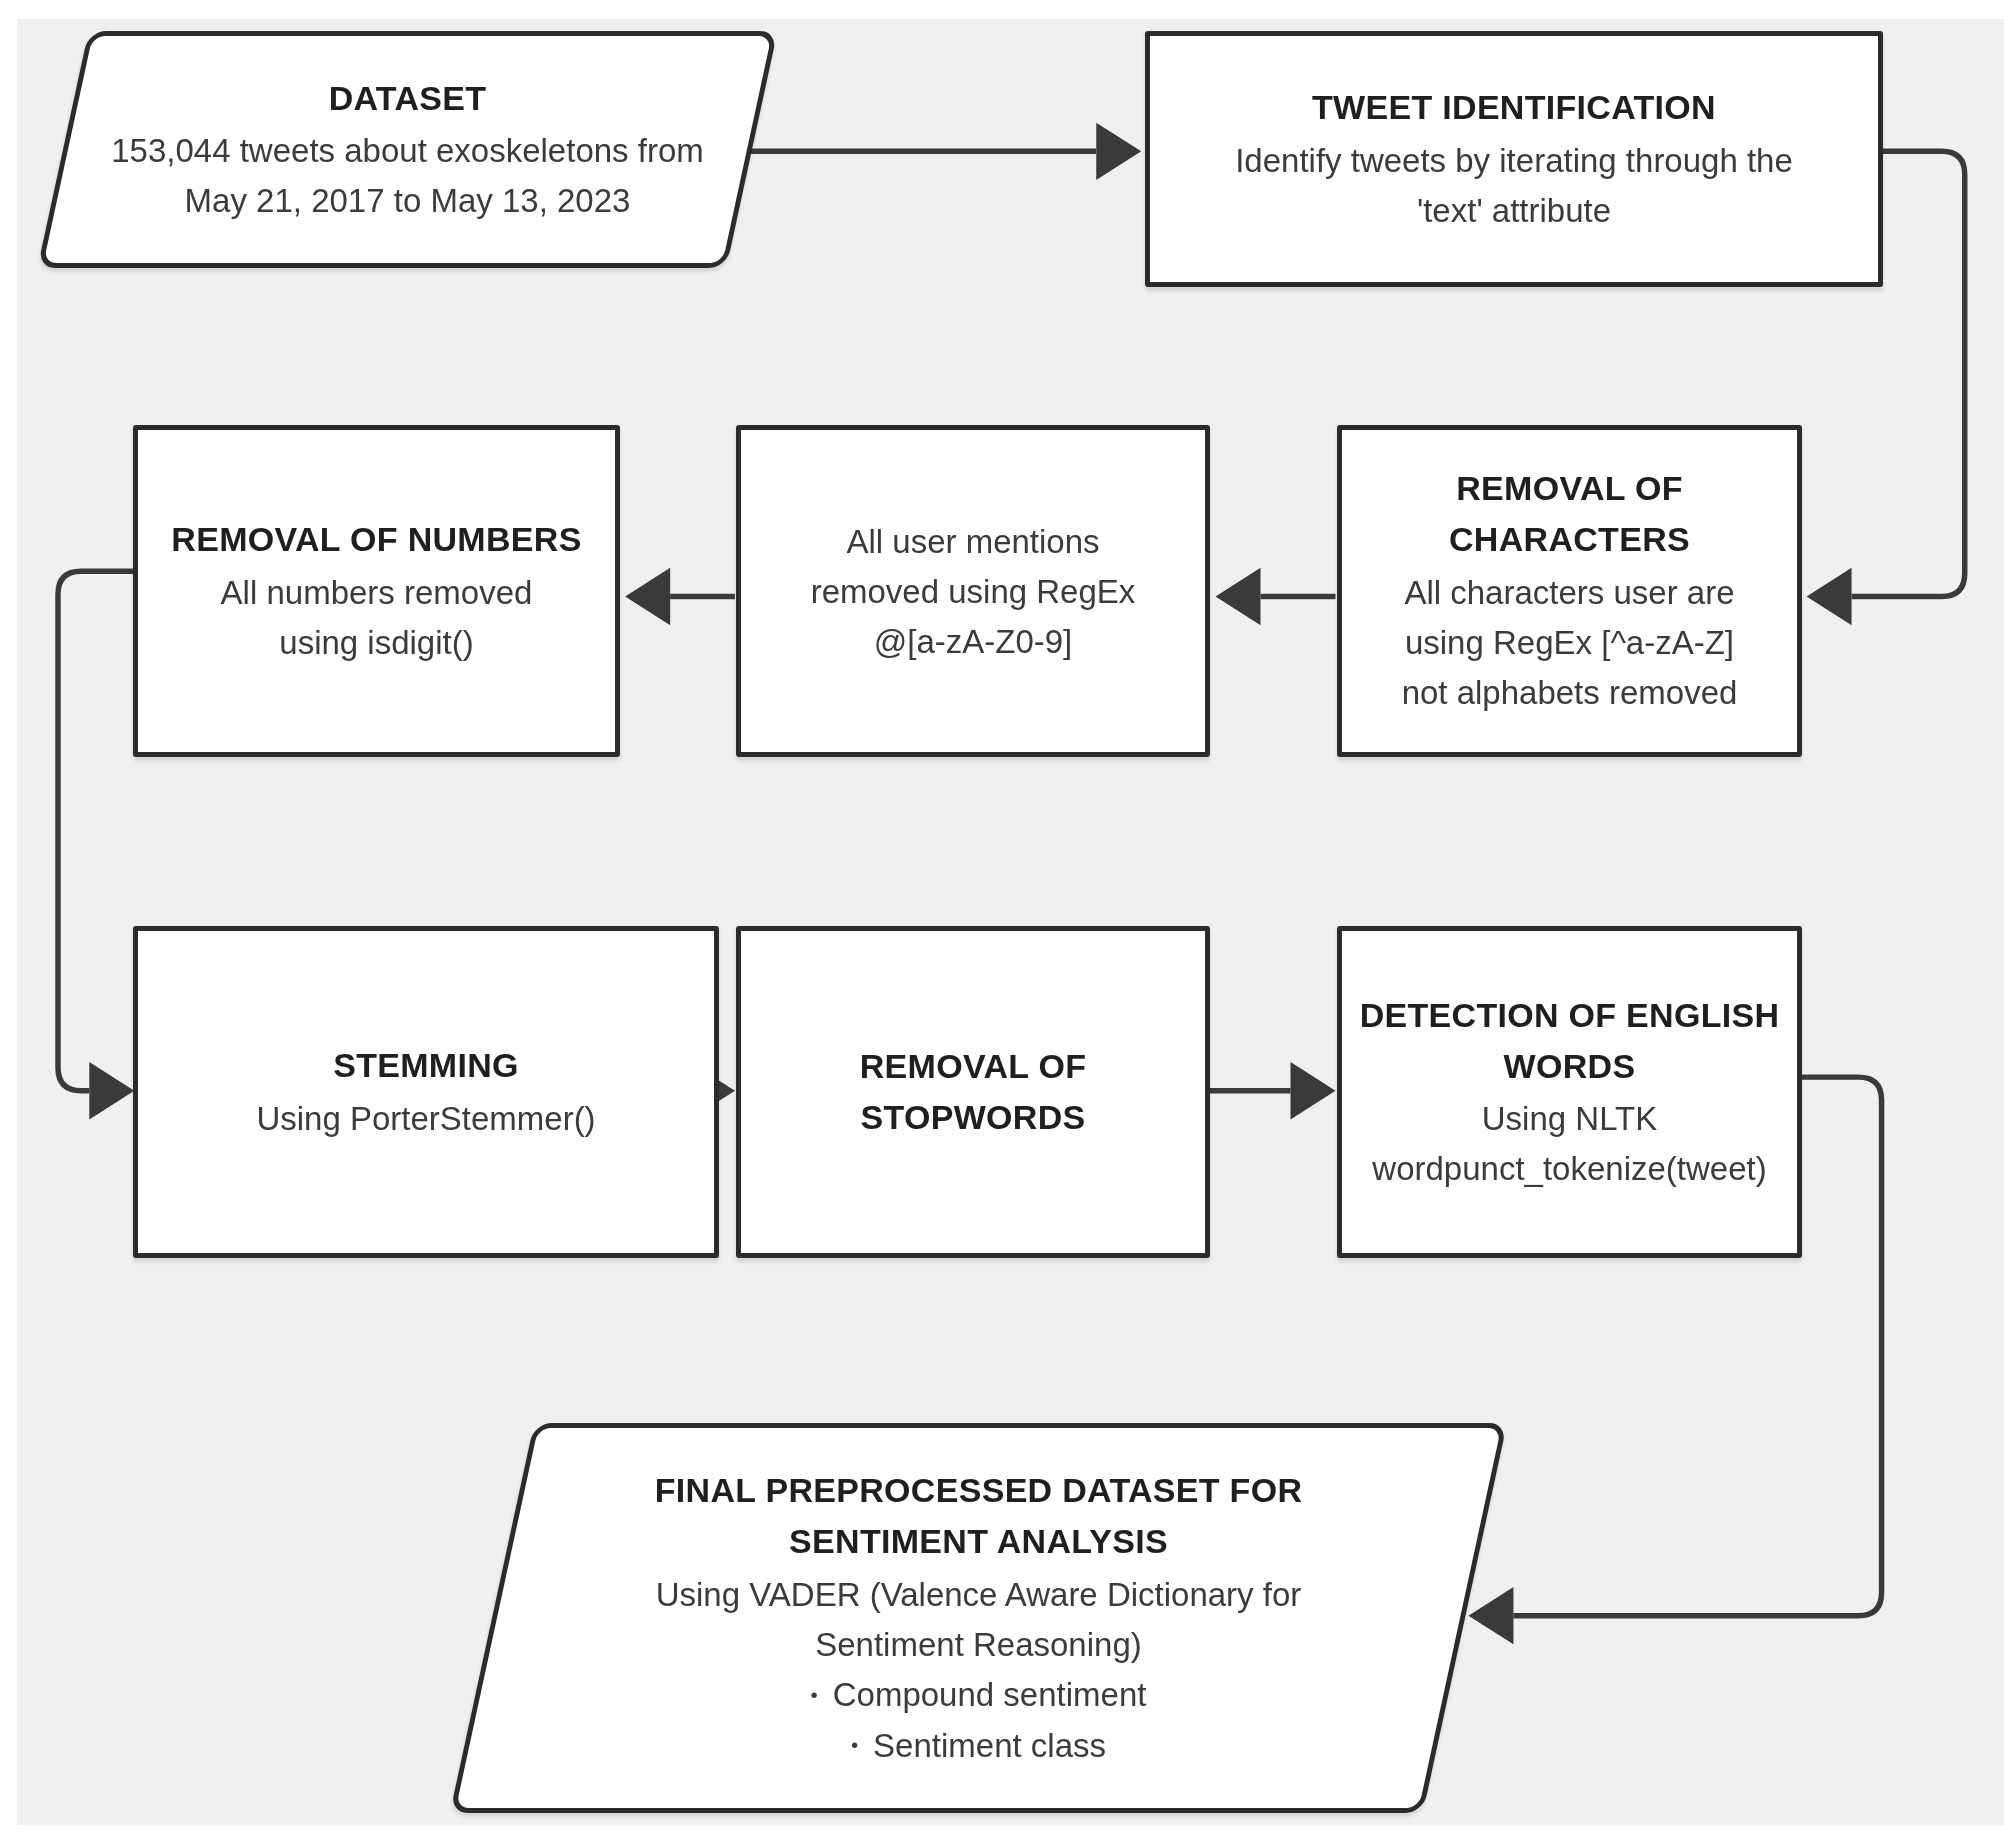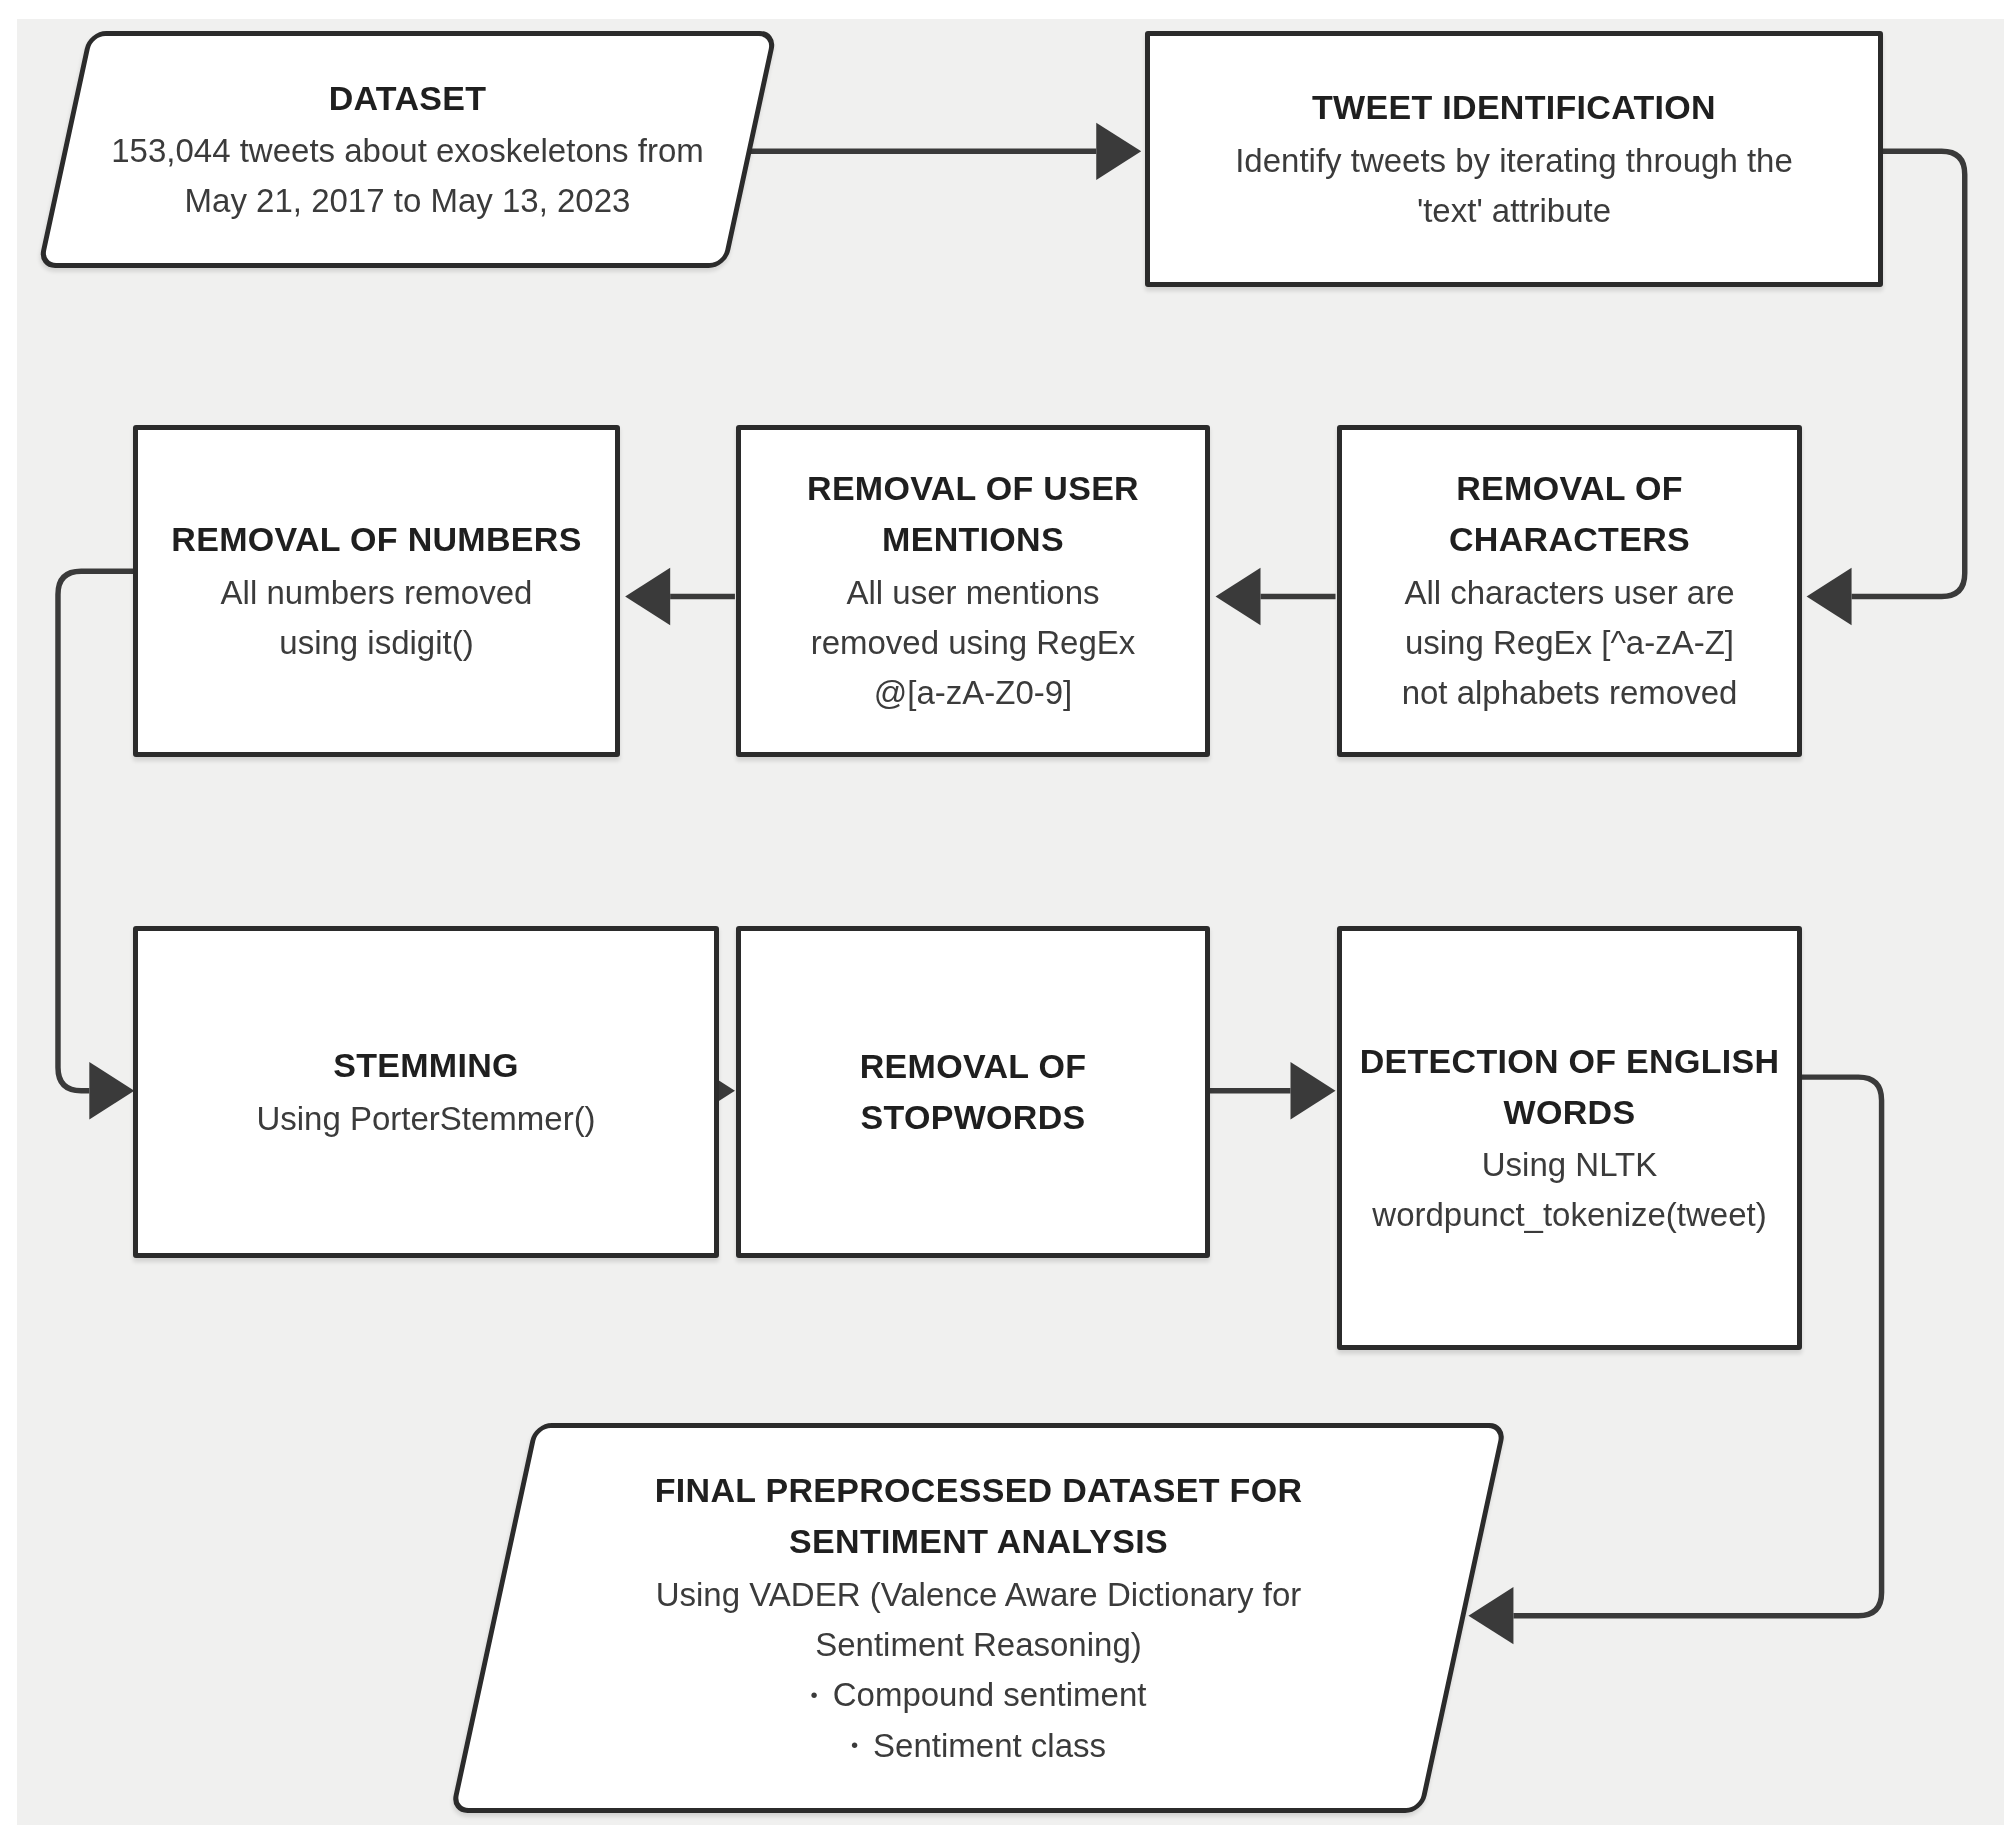--- a/index.html
+++ b/index.html
@@ -143,24 +143,20 @@
     </div>
     <div class="body">
       <div class="line">All numbers removed</div>
       <div class="line">using isdigit()</div>
     </div>
   </div>
 </div>
 
 <div class="node" style="left:736px; top:425px; width:474px; height:332px;">
   <div class="inner">
-    <div class="title">
-      <div class="line">REMOVAL OF USER</div>
-      <div class="line">MENTIONS</div>
-    </div>
     <div class="body">
       <div class="line">All user mentions</div>
       <div class="line">removed using RegEx</div>
       <div class="line">@[a-zA-Z0-9]</div>
     </div>
   </div>
 </div>
 
 <div class="node" style="left:1337px; top:425px; width:465px; height:332px;">
   <div class="inner">
@@ -189,21 +185,21 @@
 
 <div class="node" style="left:736px; top:926px; width:474px; height:332px;">
   <div class="inner">
     <div class="title">
       <div class="line">REMOVAL OF</div>
       <div class="line">STOPWORDS</div>
     </div>
   </div>
 </div>
 
-<div class="node" style="left:1337px; top:926px; width:465px; height:424px;">
+<div class="node" style="left:1337px; top:926px; width:465px; height:332px;">
   <div class="inner">
     <div class="title">
       <div class="line">DETECTION OF ENGLISH</div>
       <div class="line">WORDS</div>
     </div>
     <div class="body">
       <div class="line">Using NLTK</div>
       <div class="line">wordpunct_tokenize(tweet)</div>
     </div>
   </div>

